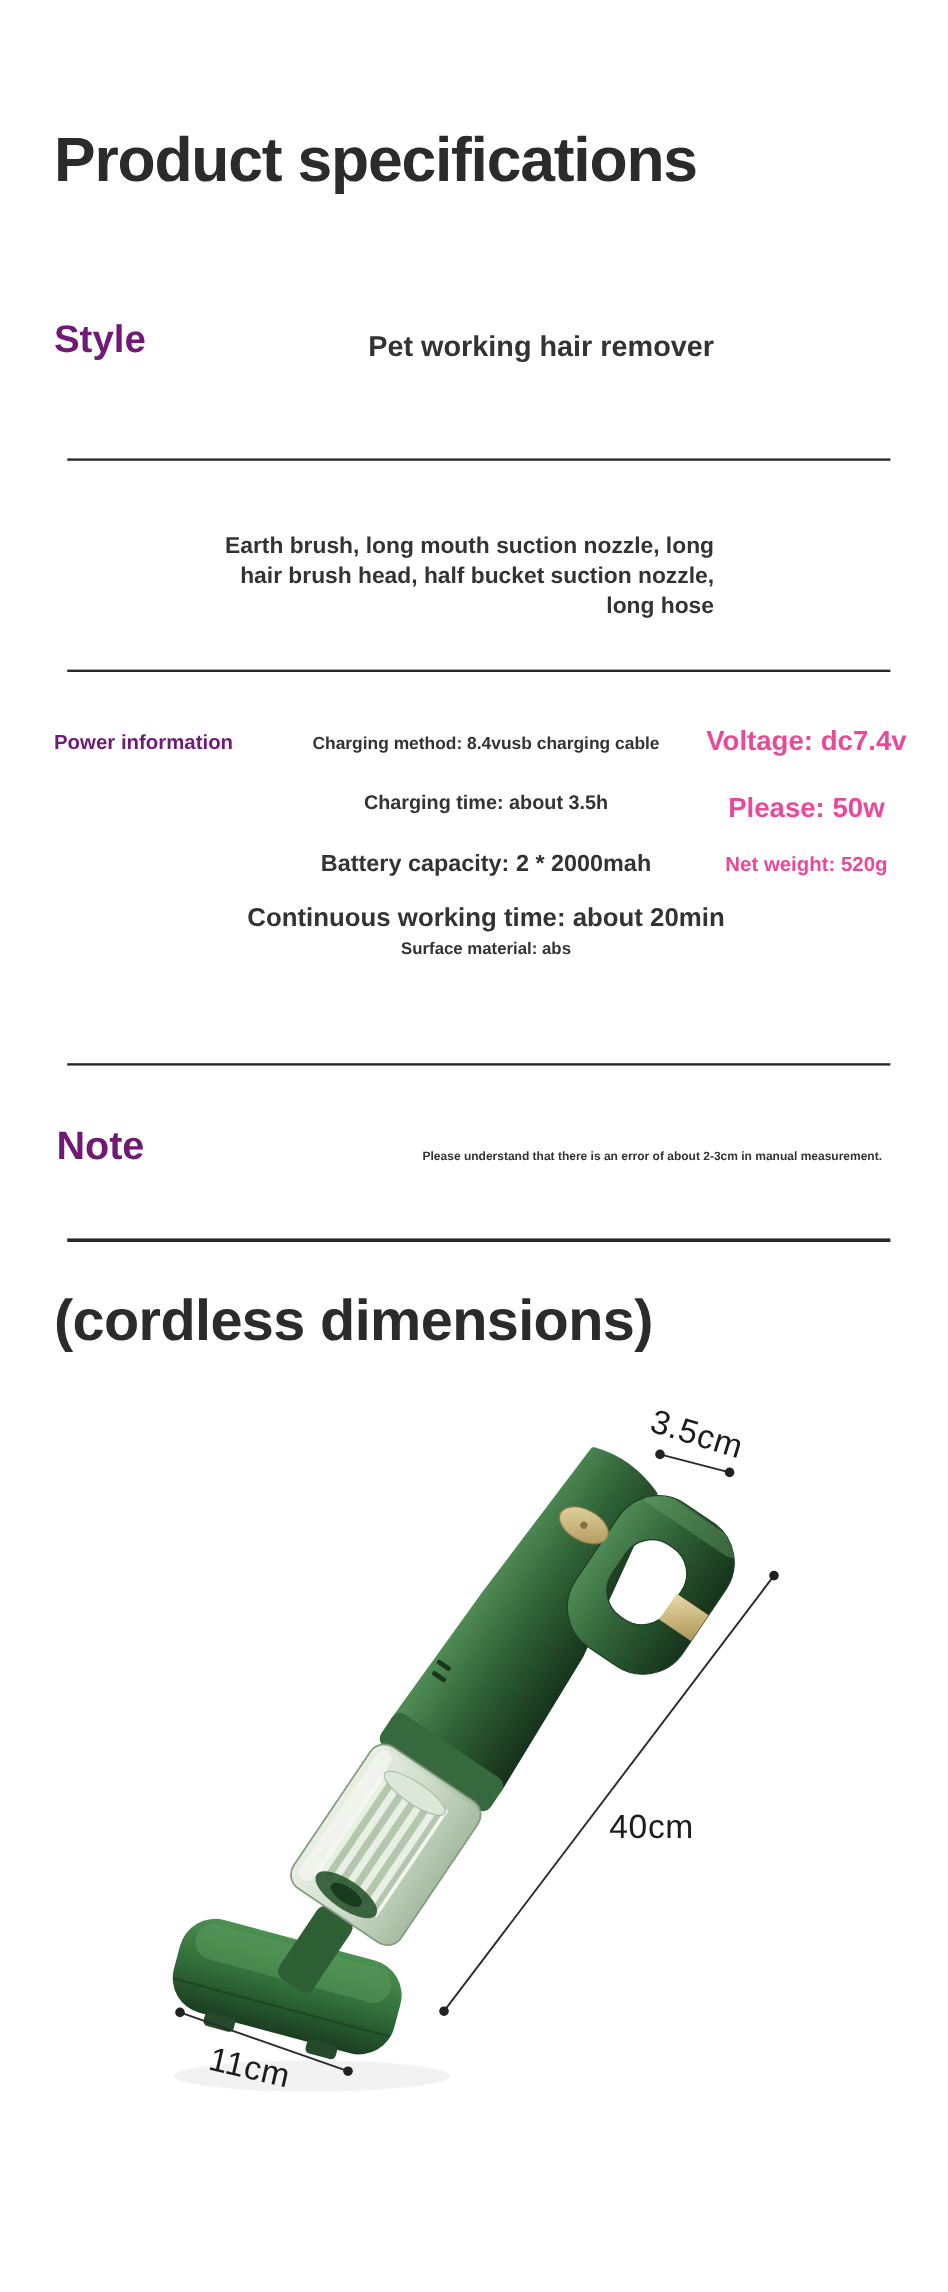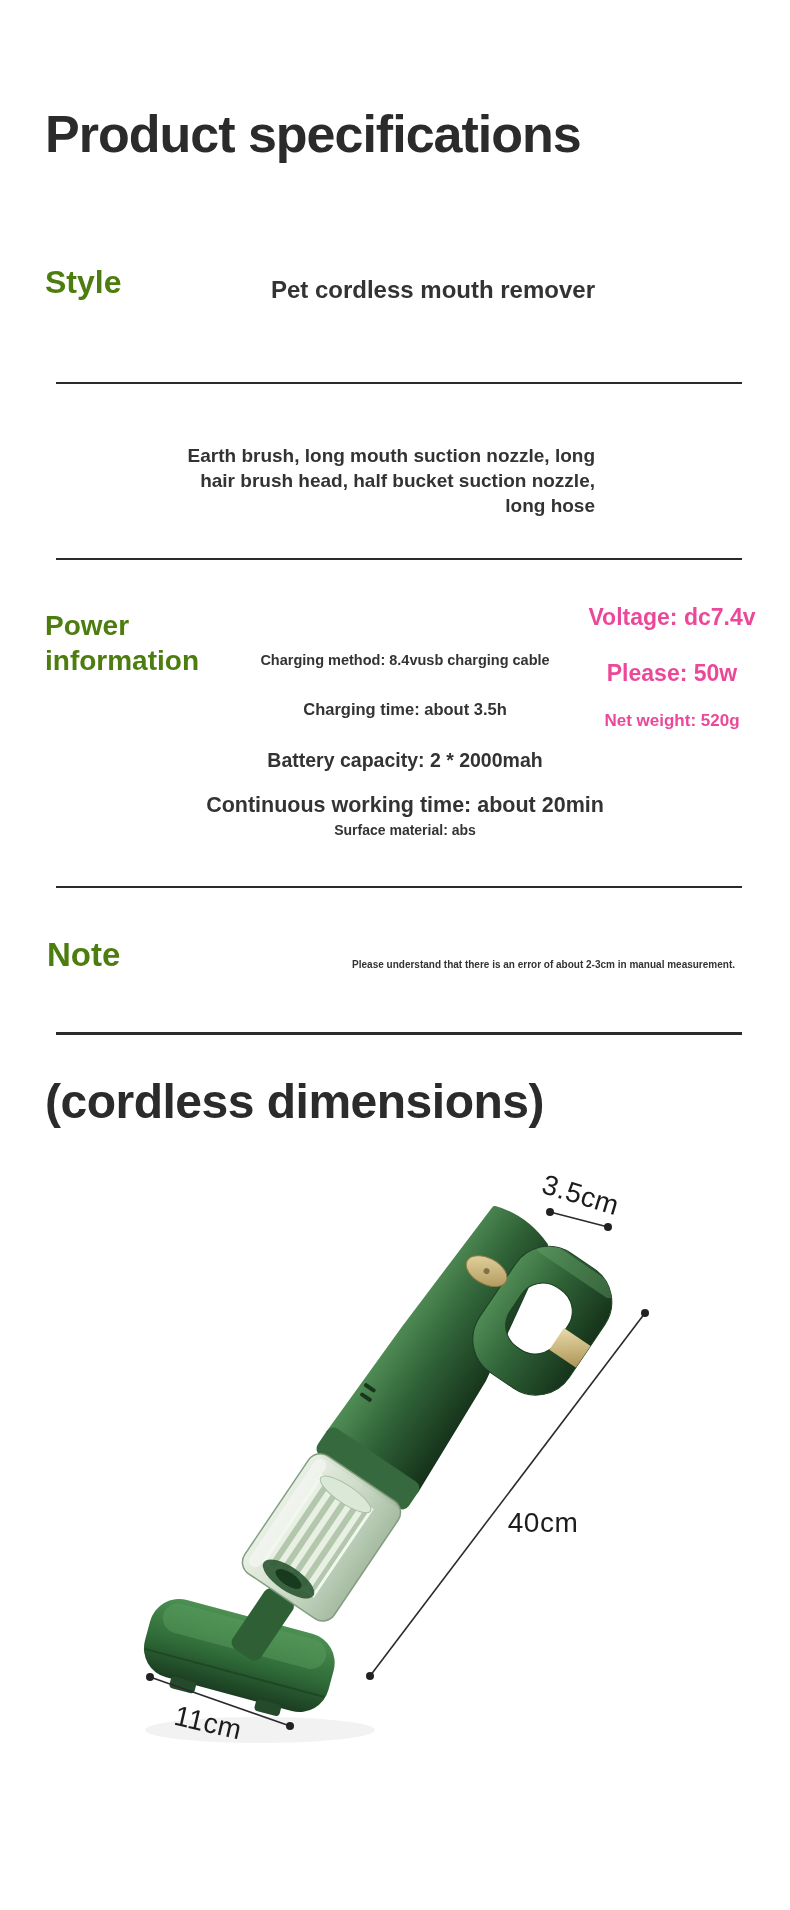--- a/index.html
+++ b/index.html
@@ -5,34 +5,34 @@
   html,body { margin:0; padding:0; background:#ffffff; }
   .page {
     position:relative; width:790px; height:1910px; background:#ffffff;
     font-family:"Liberation Sans", sans-serif; color:#2e2e2e; overflow:hidden;
   }
   .abs { position:absolute; }
   .title {
     left:45px; top:104px; font-size:52px; font-weight:800;
     letter-spacing:-1px; color:#2b2b2b; white-space:nowrap;
   }
-  .sec-label { font-weight:800; color:#4d7c0f; }
+  .sec-label { font-weight:800; color:#701a75; }
   .style-label { left:45px; top:264px; font-size:32px; }
   .style-value {
     left:170px; top:276px; width:425px; text-align:right;
     font-size:24px; font-weight:700; color:#333;
   }
   .divider { left:56px; width:686px; height:2px; background:#2b2b2b; }
   .acc-label { left:45px; top:446px; width:170px; font-size:25px; line-height:1.26; }
   .acc-value {
     left:170px; top:443px; width:425px; text-align:right;
     font-size:19px; font-weight:700; line-height:1.32; color:#333;
   }
-  .pow-label { left:45px; top:608px; width:150px; font-size:28px; line-height:1.26; }
-  .pow-mid { left:180px; width:450px; text-align:center; font-weight:700; color:#333;margin-top:40px; }
+  .pow-label { left:45px; top:608px; width:150px; font-size:17px; line-height:1.26; }
+  .pow-mid { left:180px; width:450px; text-align:center; font-weight:700; color:#333; }
   .pow-right { left:557px; width:230px; text-align:center; font-weight:700; color:#ec4899; }
   .note-label { left:47px; top:936px; font-size:33px; }
   .note-text {
     left:175px; top:959px; width:560px; text-align:right;
     font-size:10px; font-weight:700; color:#333; white-space:nowrap;
   }
   .dim-title {
     left:45px; top:1074px; font-size:48px; font-weight:800;
     letter-spacing:-0.5px; color:#2b2b2b; white-space:nowrap;
   }
@@ -45,21 +45,21 @@
   .dim-dot { fill:#222222; }
 </style>
 </head>
 <body>
 
 <div class="page">
 
   <div class="abs title">Product specifications</div>
 
   <div class="abs sec-label style-label">Style</div>
-  <div class="abs style-value">Pet cordless mouth remover</div>
+  <div class="abs style-value">Pet working hair remover</div>
   <div class="abs divider" style="top:382px"></div>
 
   <div class="abs acc-value">Earth brush, long mouth suction nozzle, long hair brush head, half bucket suction nozzle, long hose</div>
   <div class="abs divider" style="top:558px"></div>
 
   <div class="abs sec-label pow-label">Power information</div>
   <div class="abs pow-mid" style="top:612px; font-size:14.5px">Charging method: 8.4vusb charging cable</div>
   <div class="abs pow-right" style="top:604px; font-size:23px">Voltage: dc7.4v</div>
   <div class="abs pow-mid" style="top:660px; font-size:16.5px">Charging time: about 3.5h</div>
   <div class="abs pow-right" style="top:660px; font-size:23px">Please: 50w</div>

